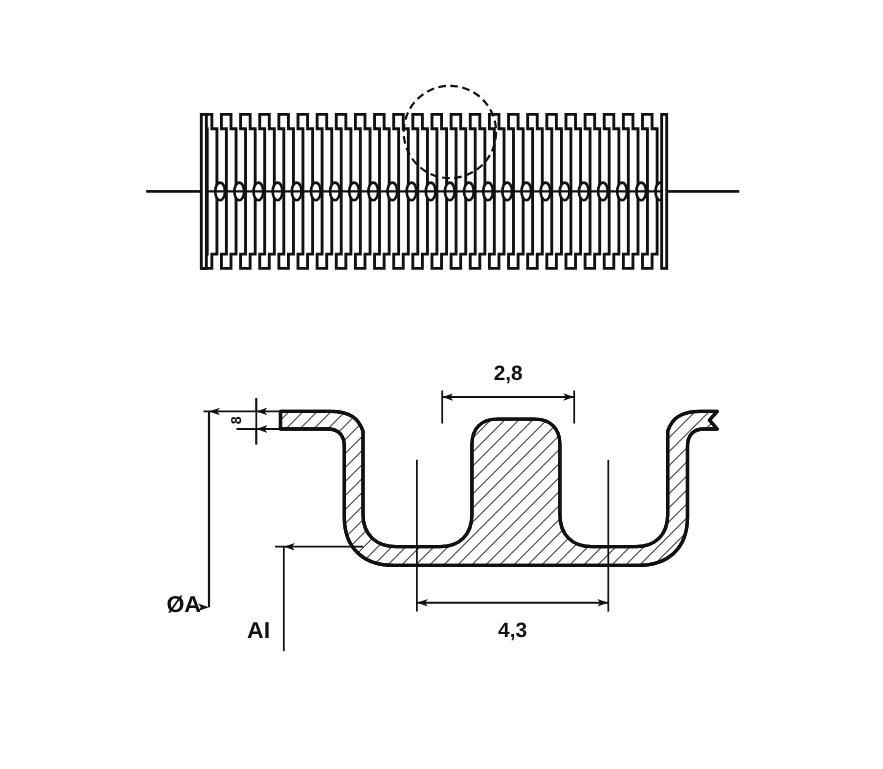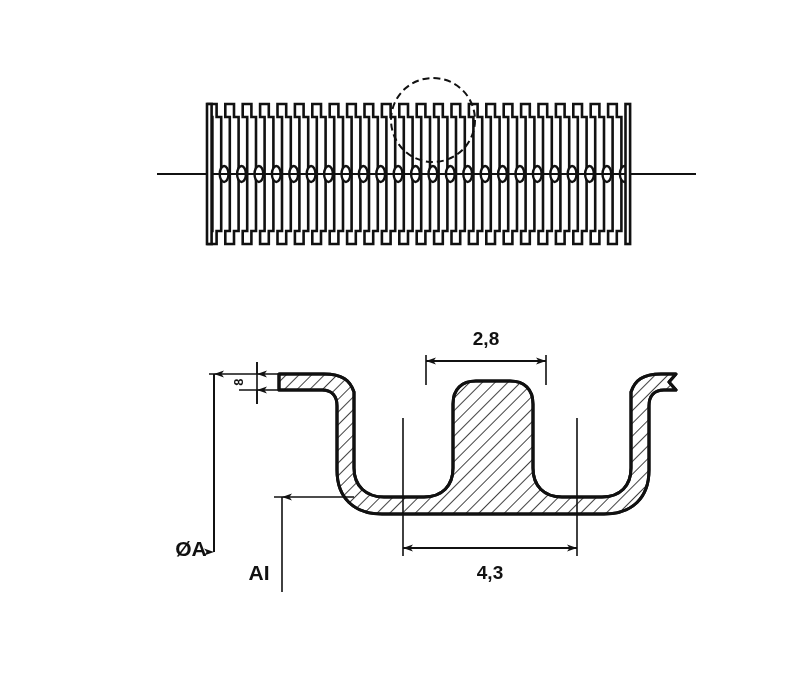--- a/index.html
+++ b/index.html
@@ -14,21 +14,20 @@
     font-family: "Liberation Sans", sans-serif;
     overflow: hidden;
     position: relative;
   }
   #drawing-root {
     position: absolute;
     top: 0;
     left: 0;
     width: 697px;
     height: 699px;
-    padding-left: 24px;
   }
   svg.drawing {
     display: block;
     width: 803px;
     height: 699px;
     background: #ffffff;
   }
   .dim-text {
     font-family: "Liberation Sans", sans-serif;
     font-size: 19px;

